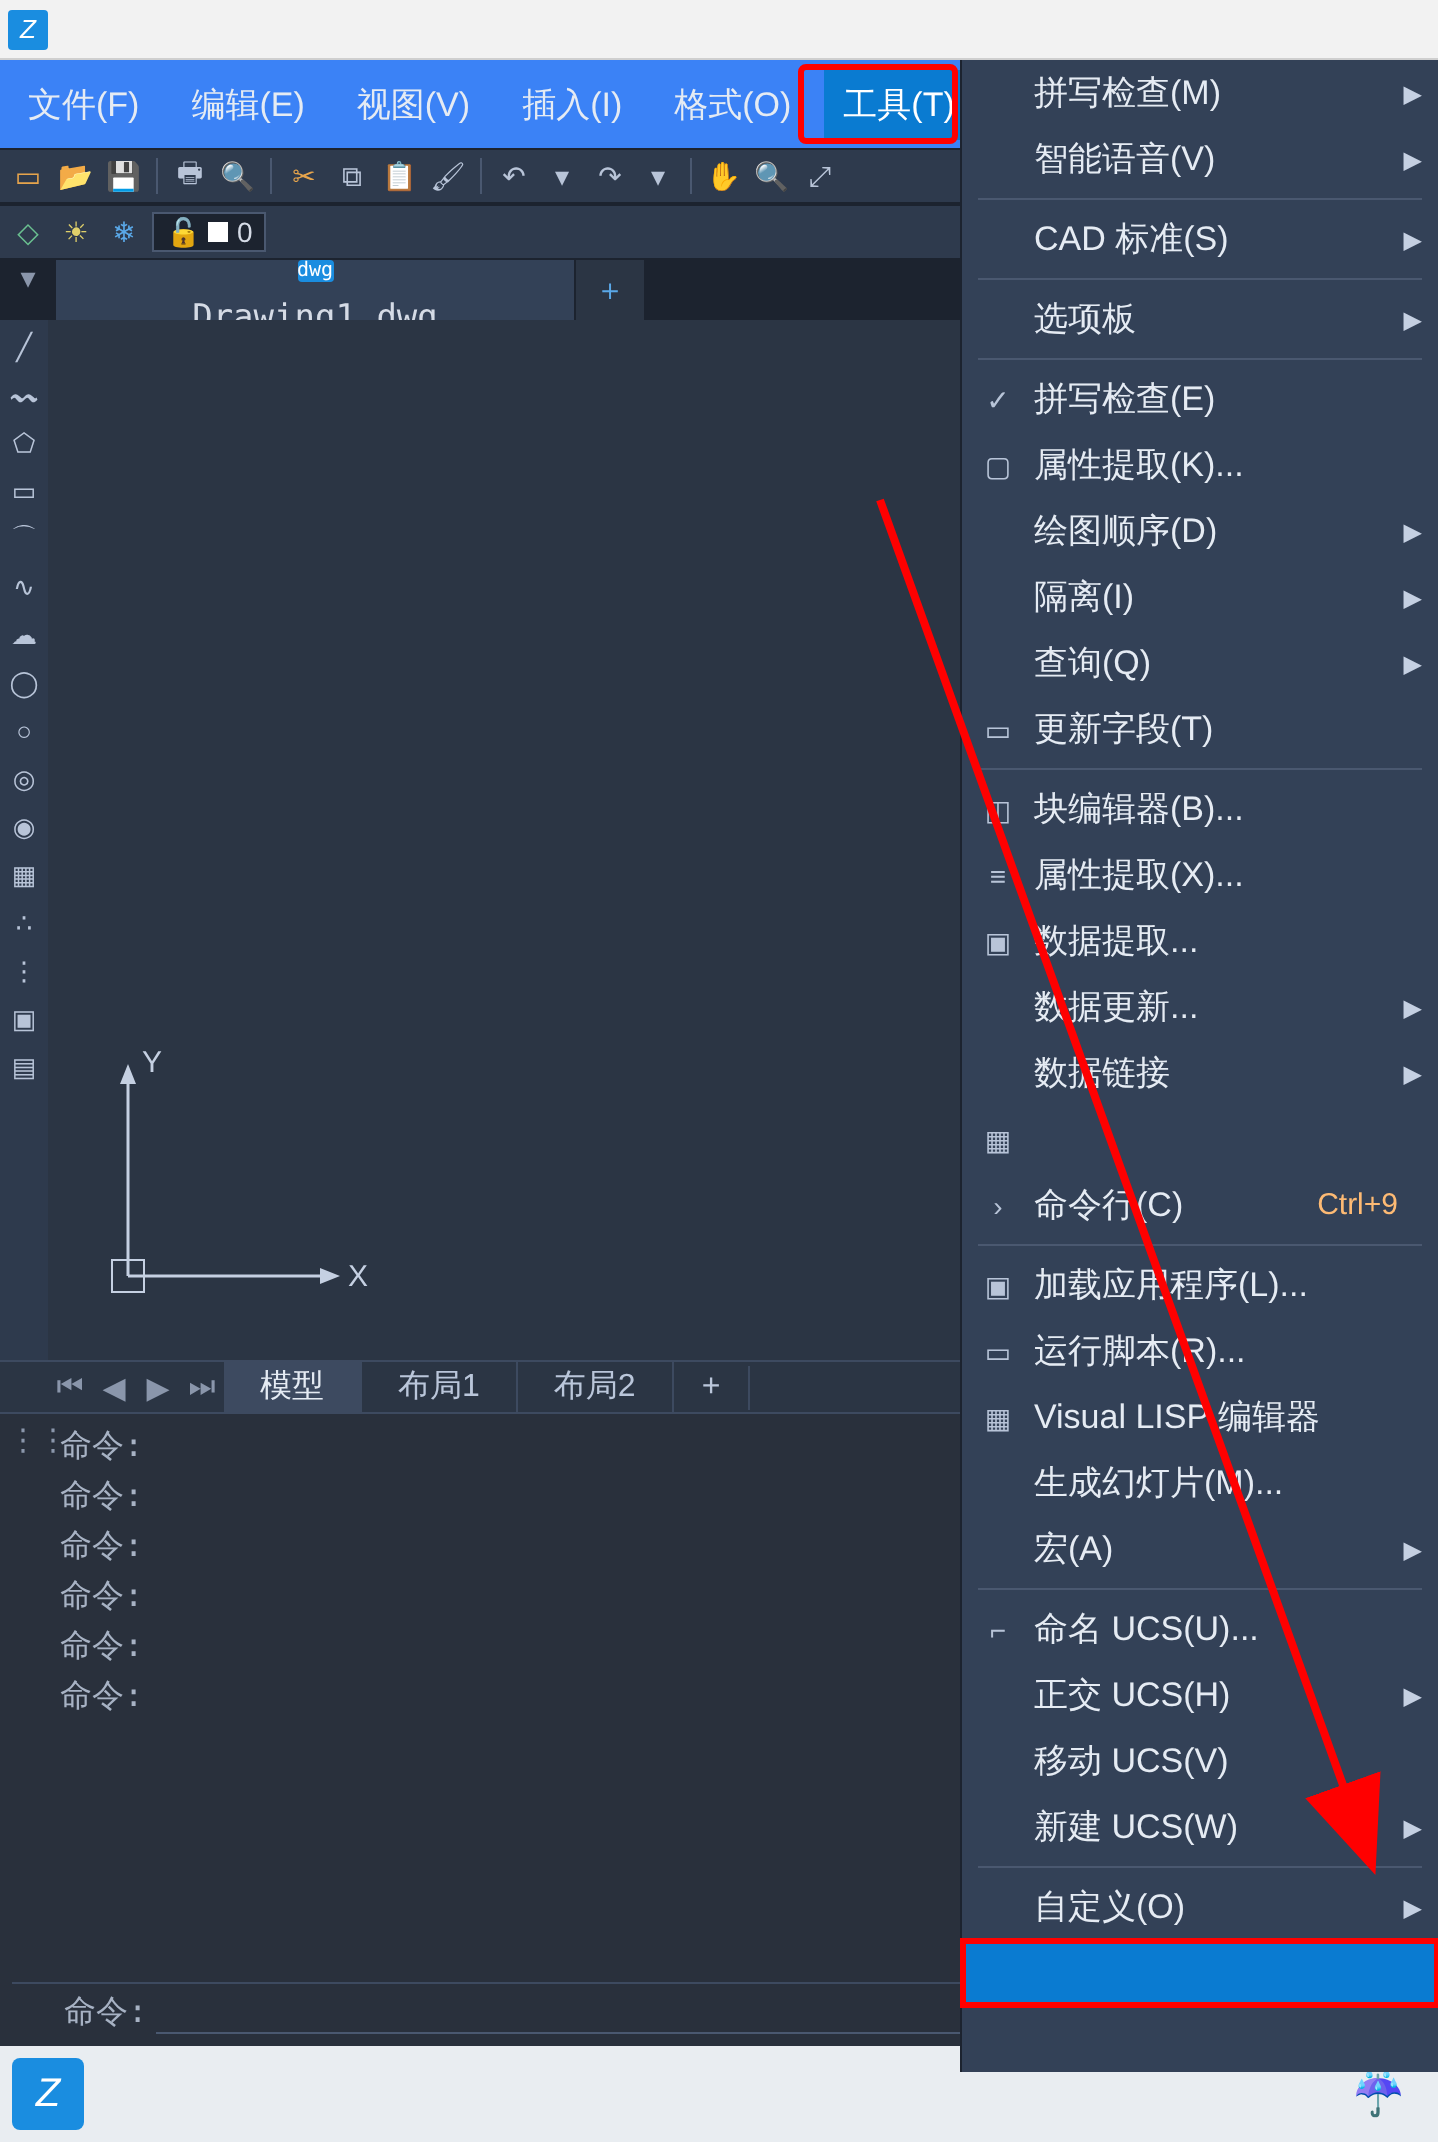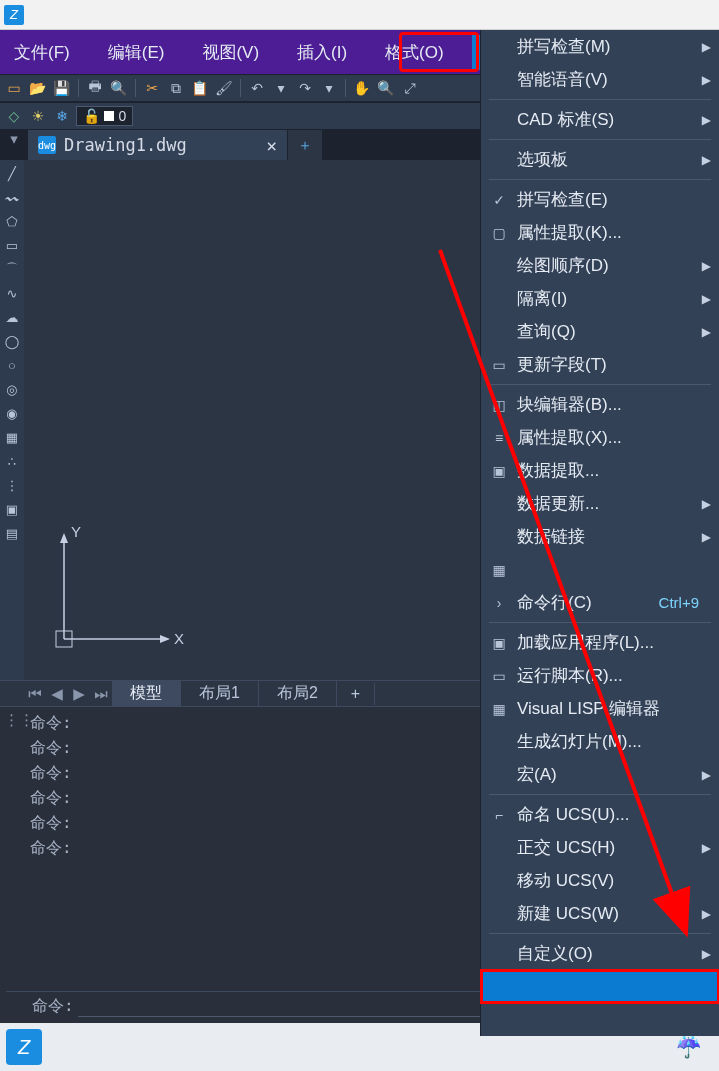--- a/index.html
+++ b/index.html
@@ -30,25 +30,25 @@
     background: #1a8de0;
     color: #fff;
     display:flex;align-items:center;justify-content:center;
     font-size:13px;font-style:italic;border-radius:2px;
     margin-right:6px;
   }
 
   
   .menubar {
     height: 44px;
-    background: #4c1d95;
+    background: #3b82f6;
     display: flex;
     align-items: center;
     padding: 12px 4px;
-    gap: 18px;
+    gap: 6px;
     position: relative;
   }
   .menu-item {
     padding: 6px 10px;
     color: #e5ebf3;
     font-size: 17px;
     cursor: default;
   }
   .menu-item.active {
     background: #0a7bd1;
@@ -113,20 +113,21 @@
     background:#334157;
     display:flex;align-items:center;
     padding:0 10px;
     gap:8px;
     color:#d5dbe6;
     font-family: Consolas, monospace;
     font-size:17px;
     border-right:1px solid #1c232f;
     min-width:260px;
     position:relative;
+    flex-direction:column;
   }
   .doctab .dicon {
     width:18px;height:18px;background:#1a8de0;color:#fff;
     display:flex;align-items:center;justify-content:center;
     font-size:10px;border-radius:2px;
   }
   .doctab .close { margin-left:auto;color:#d5dbe6;font-size:18px;}
   .doctab-add {
     width:34px;display:flex;align-items:center;justify-content:center;
     background:#2b3544;color:#5aa8e8;
@@ -228,21 +229,21 @@
     color:#e5ebf3;
     position:relative;
   }
   .dd-item .dd-icon {
     position:absolute;left:8px;width:20px;text-align:center;color:#b8c4d8;font-size:14px;
   }
   .dd-item .arrow {
     position:absolute;right:8px;color:#c5d0e2;font-size:12px;
   }
   .dd-item .shortcut {
-    position:absolute;right:20px;color:#7dd3fc;font-size:15px;
+    position:absolute;right:20px;color:#fdba74;font-size:15px;
   }
   .dd-sep { height:1px;background:#4a5870;margin:3px 8px;}
   .dd-item.highlighted {
     outline:3px solid #ff0000;outline-offset:-2px;
     background:#0a7bd1;
   }
 
   
   .red-arrow {
     position:absolute;

